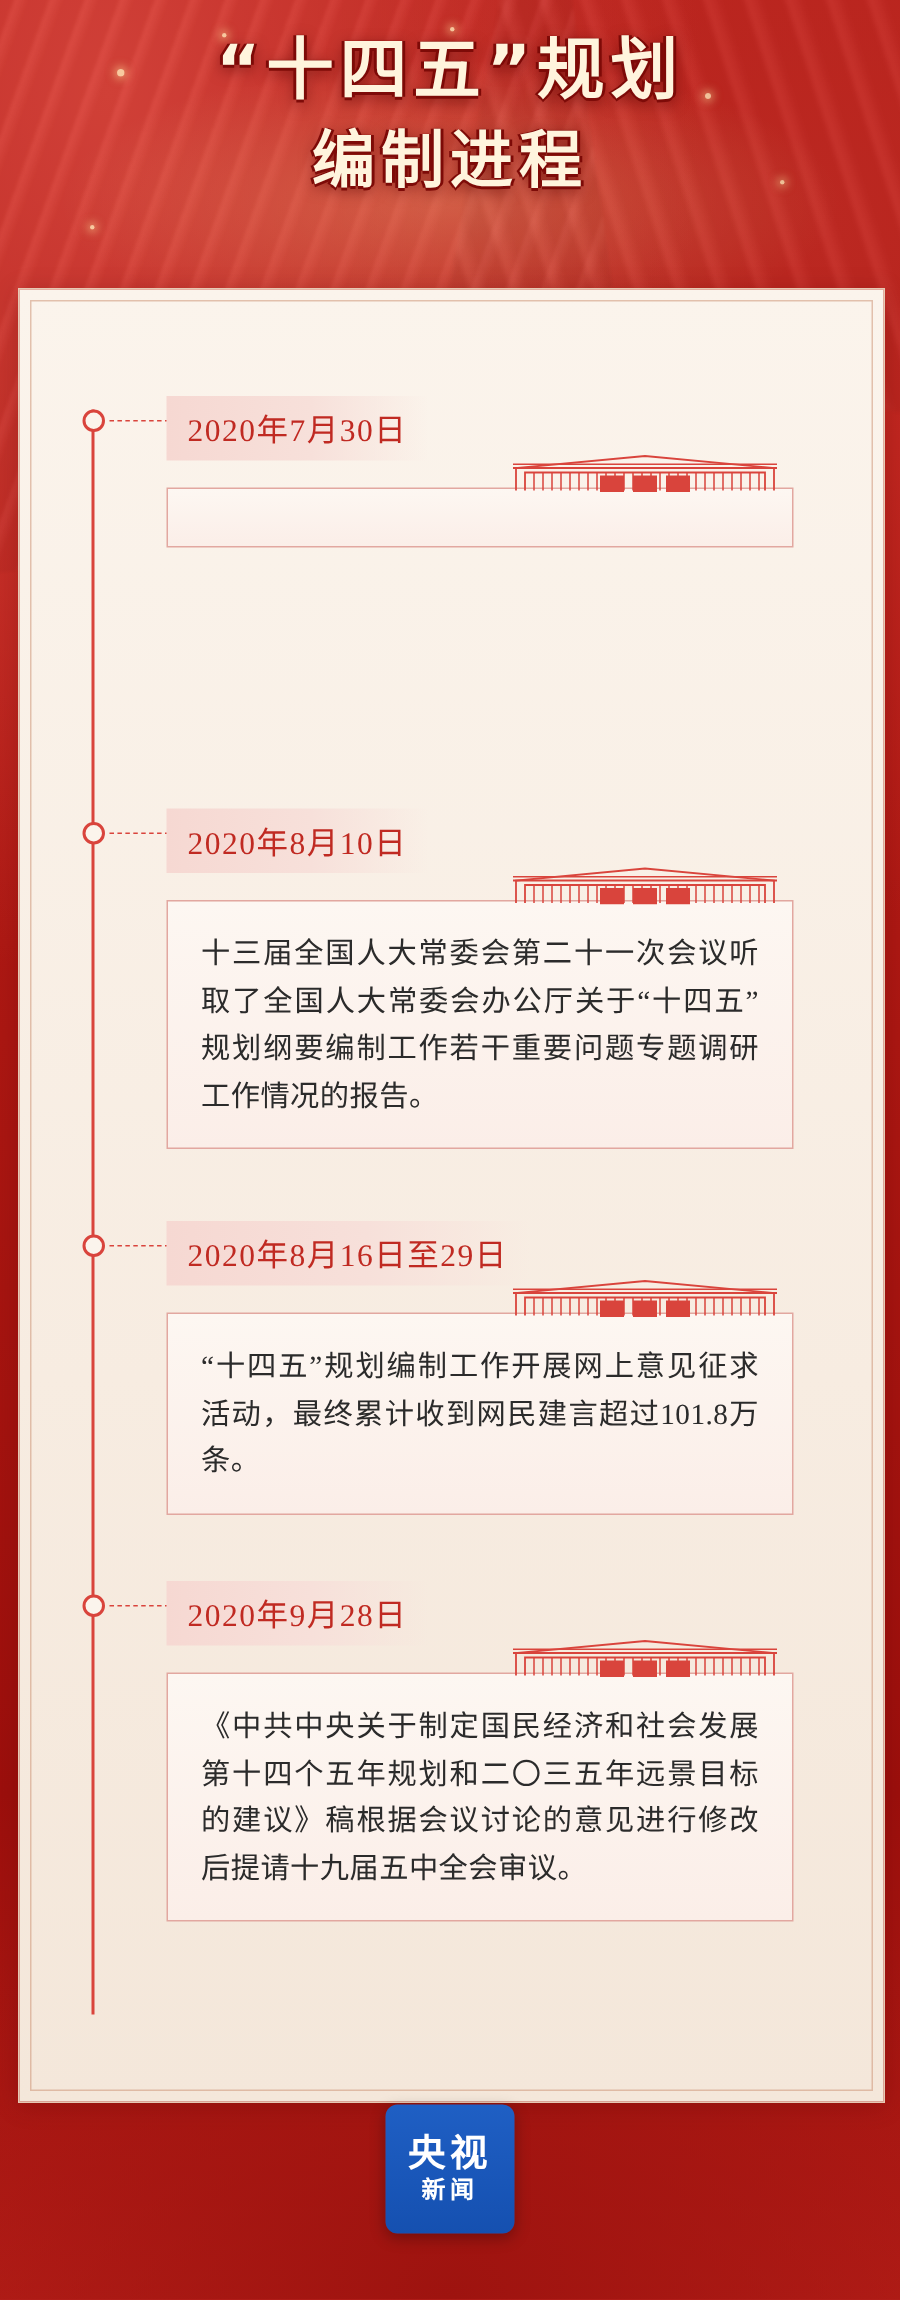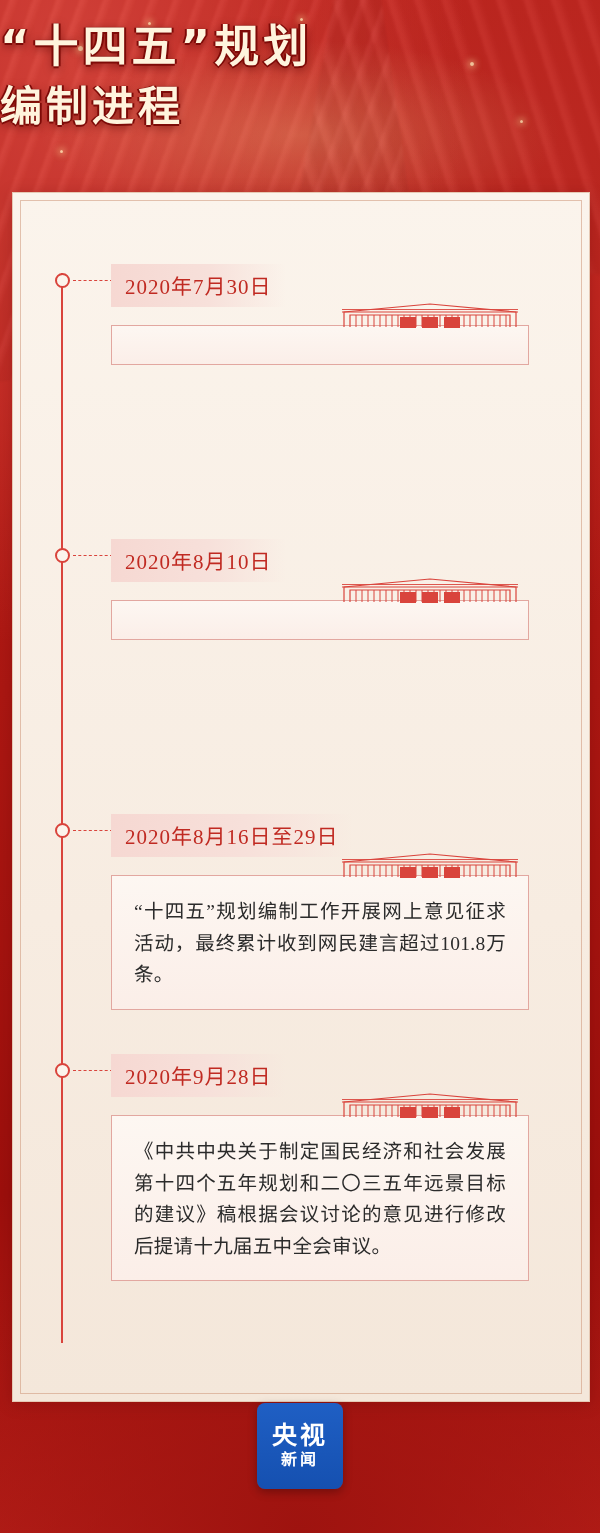--- a/index.html
+++ b/index.html
@@ -71,21 +71,21 @@
     background: rgba(255,226,178,0.85);
     box-shadow: 0 0 6px 2px rgba(255,215,150,0.55);
     pointer-events: none;
   }
 
   
   .headline {
     position: absolute;
     top: 22px;
     left: 0; right: 0;
-    text-align: left;
+    text-align: center;
     z-index: 5;
   }
   .headline .line {
     font-family: "DejaVu Sans", "Liberation Sans", sans-serif;
     font-weight: bold;
     letter-spacing: 4px;
     line-height: 1.1;
     color: #fff4dd;
     text-shadow:
       0 2px 0 #7e0b08,
@@ -293,20 +293,21 @@
               <g stroke="#d9443c" stroke-width="1">
                 <path d="M16 13 L16 25 M22 13 L22 25 M28 13 L28 25 M34 13 L34 25 M40 13 L40 25 M46 13 L46 25 M52 13 L52 25 M58 13 L58 25 M64 13 L64 25 M70 13 L70 25 M76 13 L76 25 M82 13 L82 25 M88 13 L88 25 M94 13 L94 25 M100 13 L100 25 M106 13 L106 25 M112 13 L112 25 M118 13 L118 25 M124 13 L124 25 M130 13 L130 25 M136 13 L136 25 M142 13 L142 25 M148 13 L148 25 M154 13 L154 25 M160 13 L160 25 M166 13 L166 25"></path>
               </g>
               <g fill="#d9443c">
                 <rect x="60" y="15" width="16" height="11"></rect>
                 <rect x="104" y="15" width="16" height="11"></rect>
                 <rect x="82" y="15" width="16" height="11"></rect>
               </g>
             </svg>
           </div>
+          <p class="body-text">十三届全国人大常委会第二十一次会议听取了全国人大常委会办公厅关于“十四五”规划纲要编制工作若干重要问题专题调研工作情况的报告。</p>
         </div>
       </div>
 
       <div class="event" style="top:630px;">
         <div class="dot"></div>
         <div class="dot-line"></div>
         <div class="date-tag">2020年8月16日至29日</div>
         <div class="body-box">
           <div class="gate">
             <svg width="180" height="26" viewBox="0 0 180 26">

